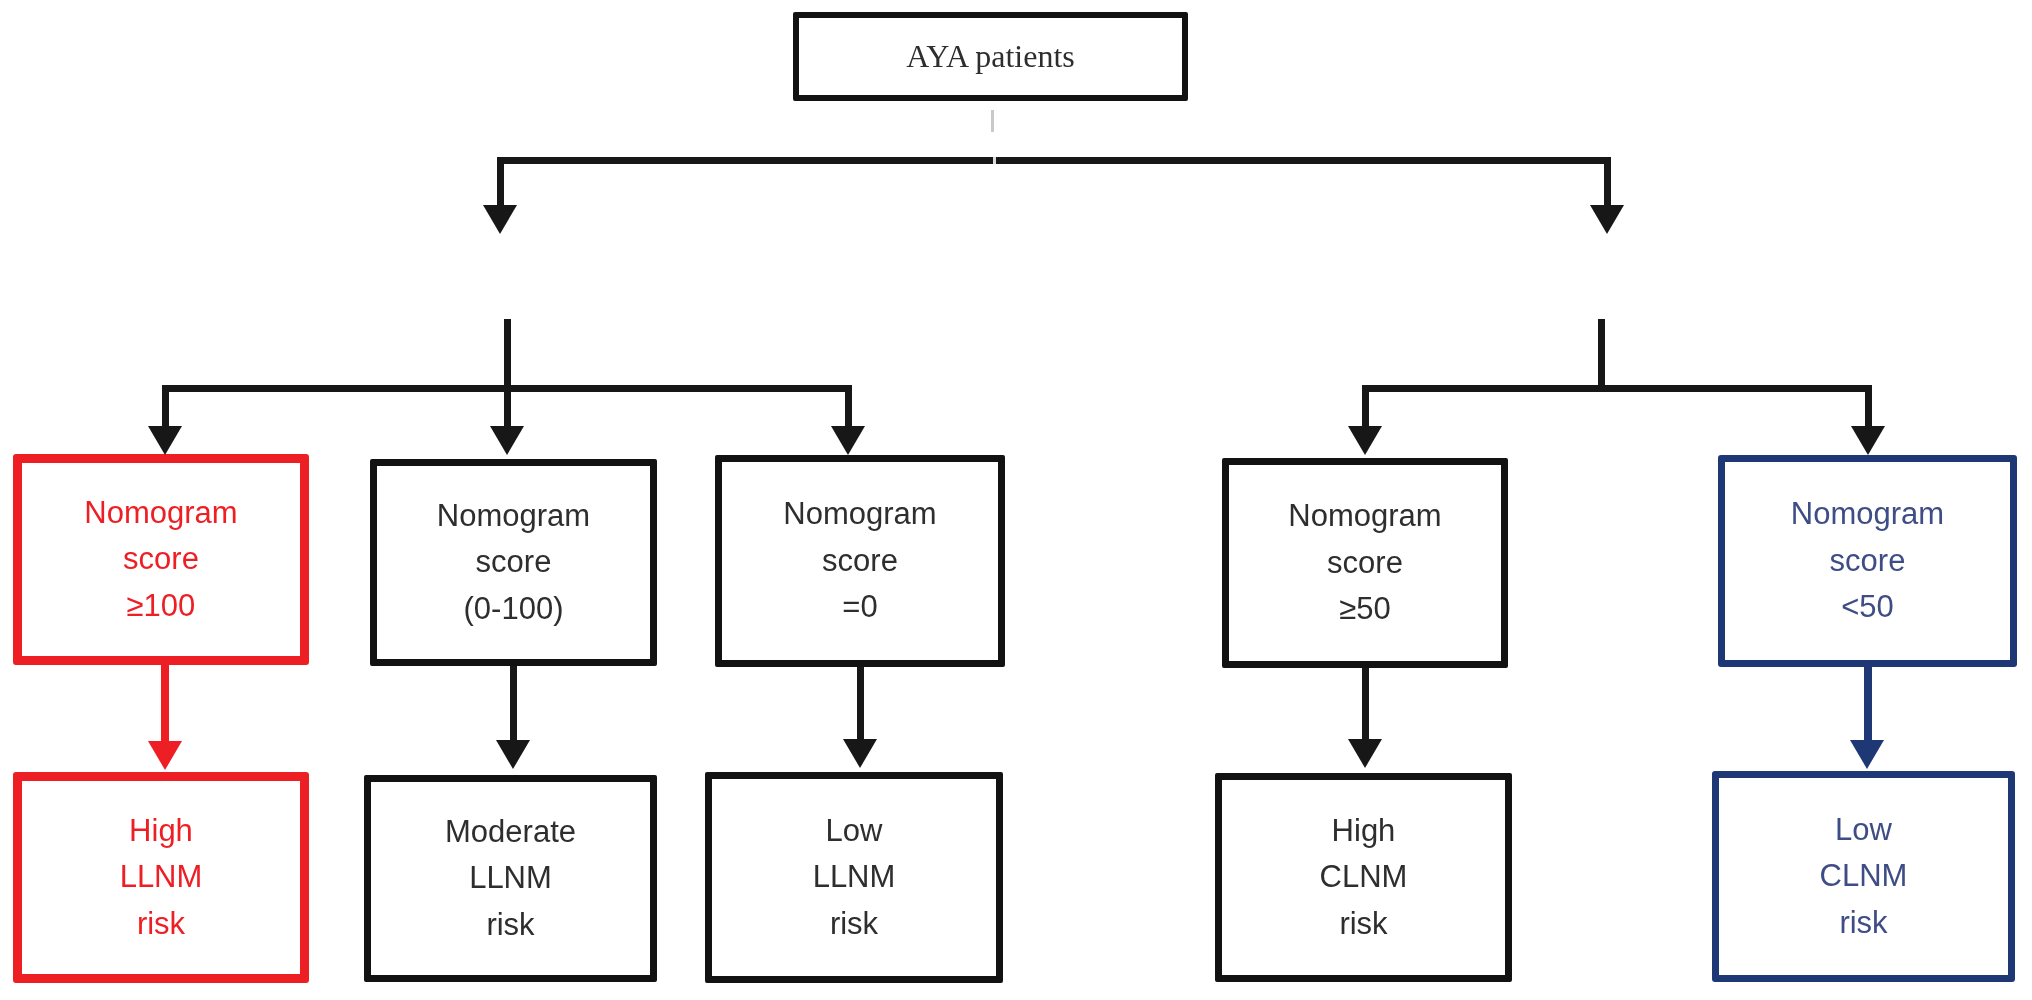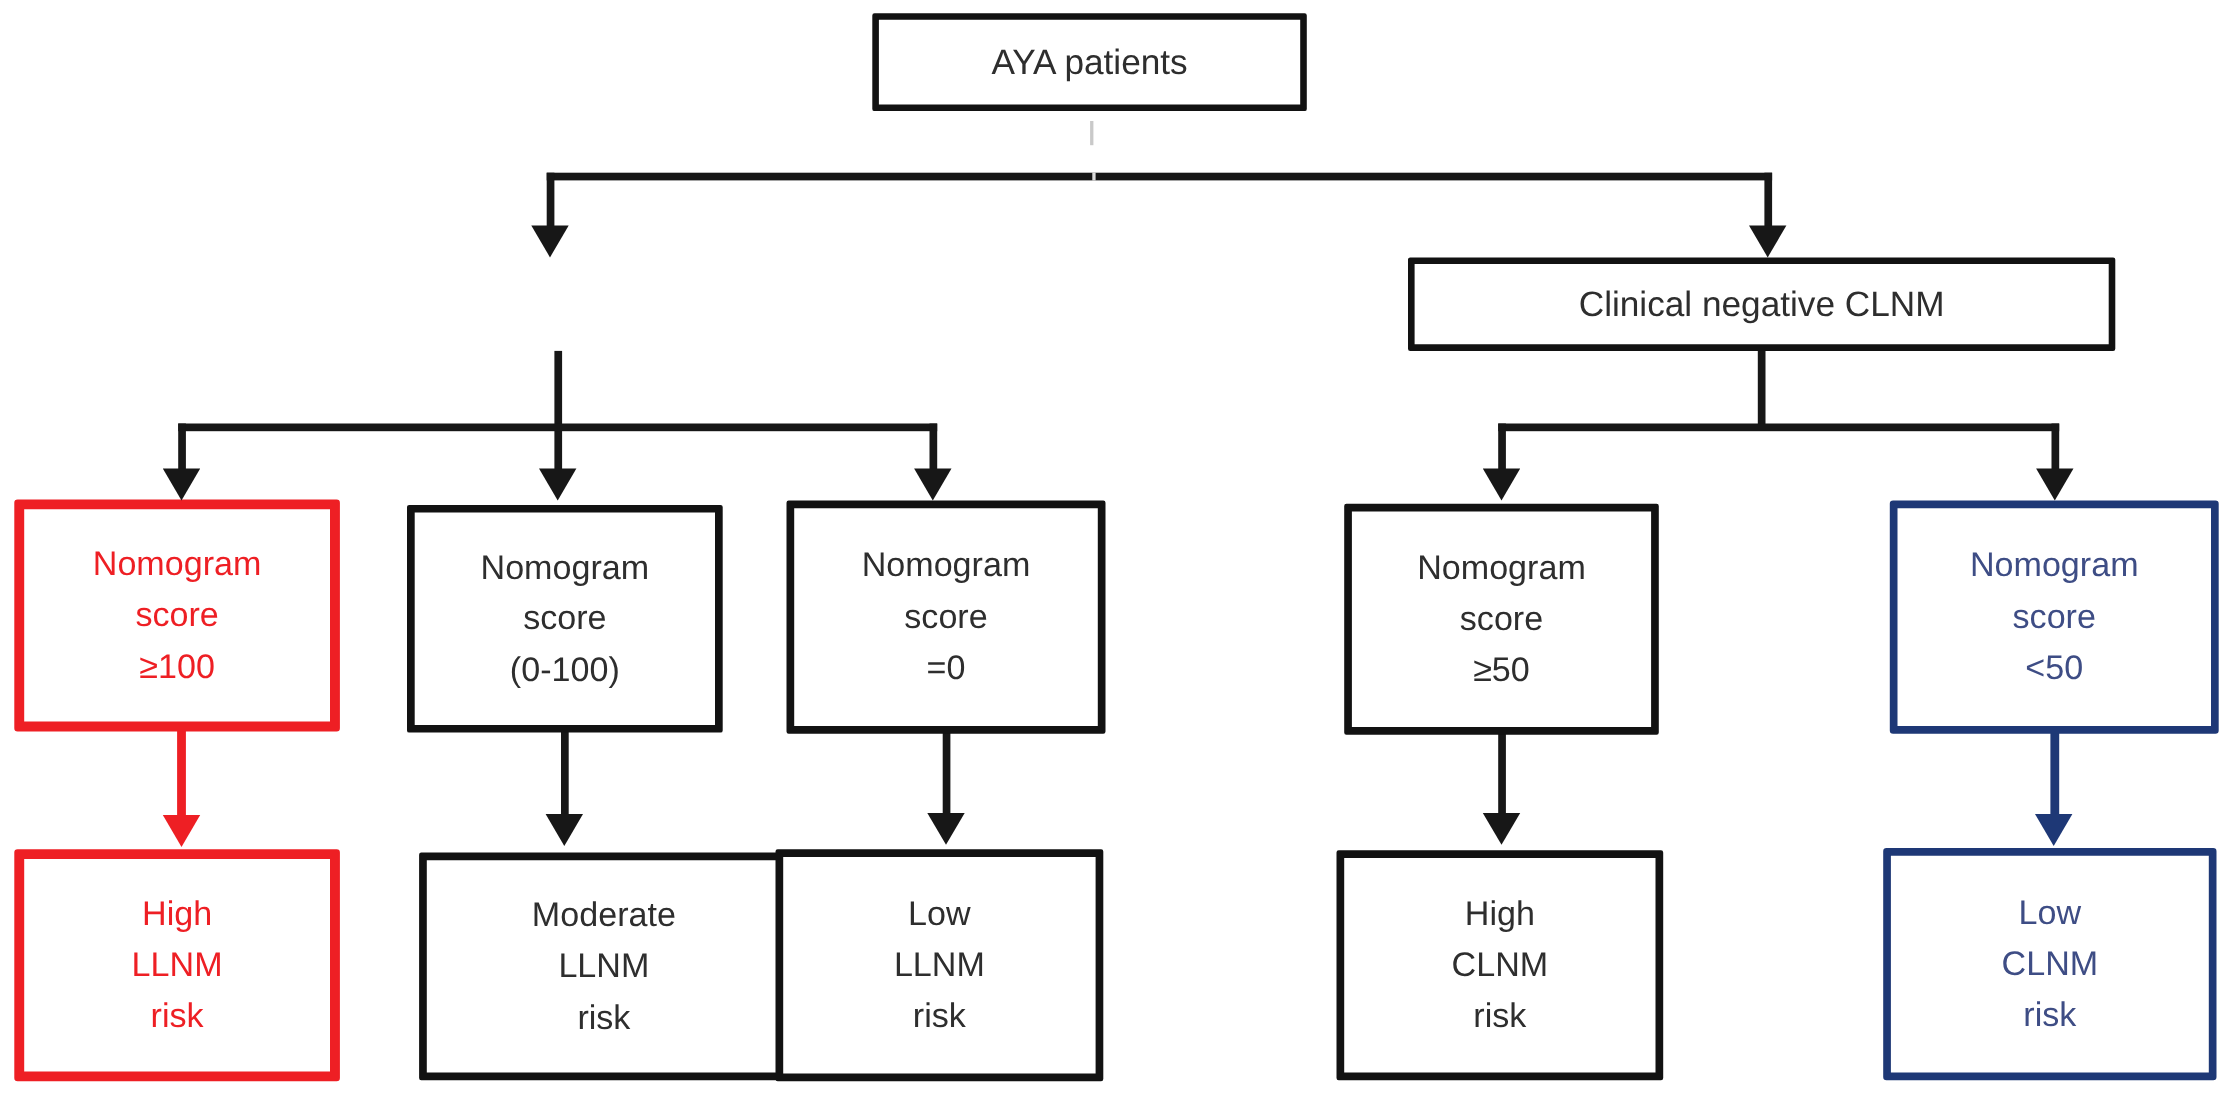--- a/index.html
+++ b/index.html
@@ -30,32 +30,32 @@
     border: 7px solid #121212;
     border-radius: 2px;
     font-size: 31px;
     line-height: 1.5;
     z-index: 2;
   }
   .node.lv12 { font-size: 32px; line-height: 1.2; }
   .node.red  { border-color: #ee1f24; border-width: 9px; color: #ee1f24; border-radius: 3px; }
   .node.navy { border-color: #1e3876; color: #3e4d85; border-radius: 3px; }
 
-  #aya      { left: 793px;  top: 12px;  width: 395px; height: 89px;  border-width: 6px; }
+  #aya      { left: 793px;  top: 12px;  width: 395px; height: 89px;  border-width: 6px; font-family: Liberation Serif, serif; }
   #pos      { left: 230px;  top: 234px; width: 555px; height: 85px;  border-width: 6px; }
   #neg      { left: 1280px; top: 234px; width: 643px; height: 85px;  border-width: 6px; }
 
   #n-ge100  { left: 13px;   top: 454px; width: 296px; height: 211px; }
   #n-0-100  { left: 370px;  top: 459px; width: 287px; height: 207px; }
   #n-eq0    { left: 715px;  top: 455px; width: 290px; height: 212px; }
   #n-ge50   { left: 1222px; top: 458px; width: 286px; height: 210px; }
   #n-lt50   { left: 1718px; top: 455px; width: 299px; height: 212px; }
 
   #high-llnm { left: 13px;   top: 772px; width: 296px; height: 211px; }
-  #mod-llnm  { left: 381px;  top: 775px; width: 336px; height: 207px; }
+  #mod-llnm  { left: 364px;  top: 775px; width: 293px; height: 207px; }
   #low-llnm  { left: 705px;  top: 772px; width: 298px; height: 211px; }
   #high-clnm { left: 1215px; top: 773px; width: 297px; height: 209px; }
   #low-clnm  { left: 1712px; top: 771px; width: 303px; height: 211px; }
 
   
   .line {
     position: absolute;
     background: #171717;
     z-index: 1;
   }
@@ -148,21 +148,20 @@
   <div class="arrow" id="a-eq0"></div>
   <div class="arrow" id="a-ge50"></div>
   <div class="arrow" id="a-lt50"></div>
   <div class="arrow red" id="a-hllnm"></div>
   <div class="arrow" id="a-mllnm"></div>
   <div class="arrow" id="a-lllnm"></div>
   <div class="arrow" id="a-hclnm"></div>
   <div class="arrow navy" id="a-lclnm"></div>
 
   <div class="node lv12" id="aya">AYA patients</div>
-  <div class="node lv12" id="neg">Clinical negative CLNM</div>
 
   <div class="node red" id="n-ge100">Nomogram
 score
 ≥100</div>
   <div class="node" id="n-0-100">Nomogram
 score
 (0-100)</div>
   <div class="node" id="n-eq0">Nomogram
 score
 =0</div>

